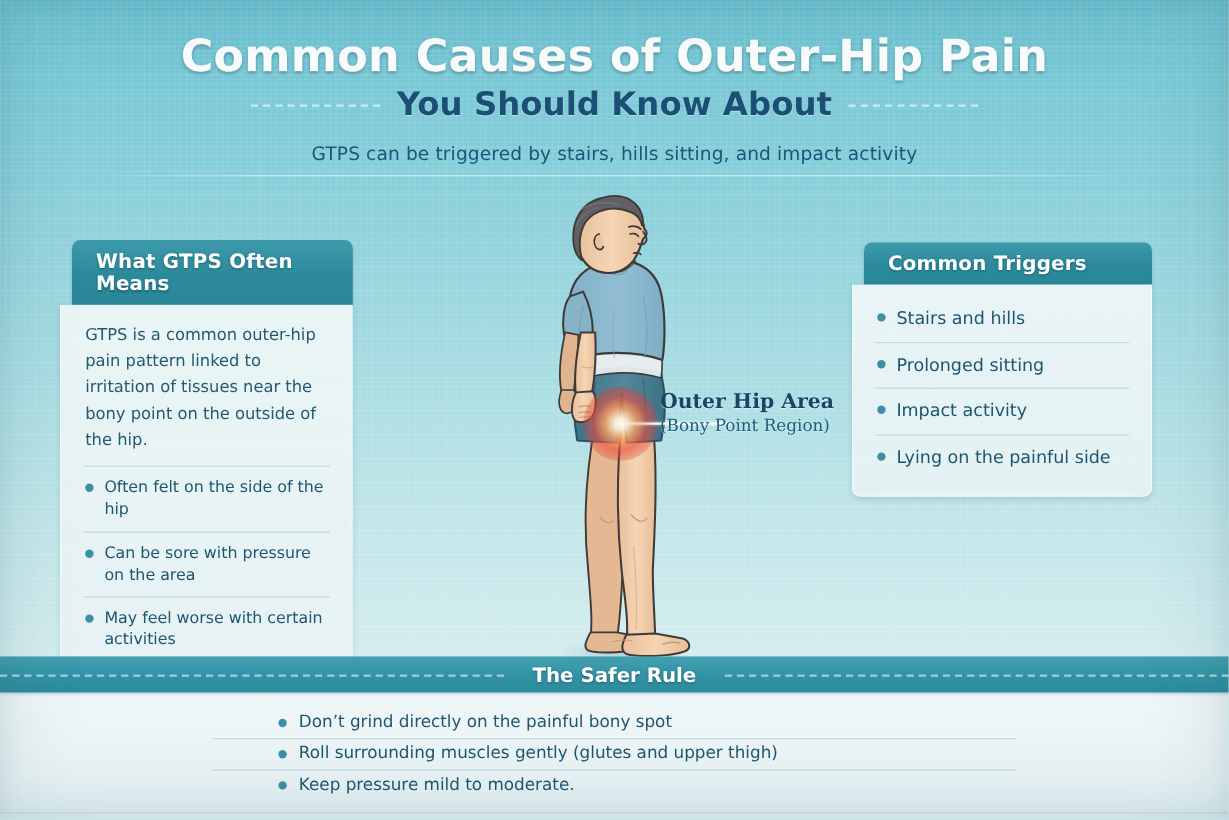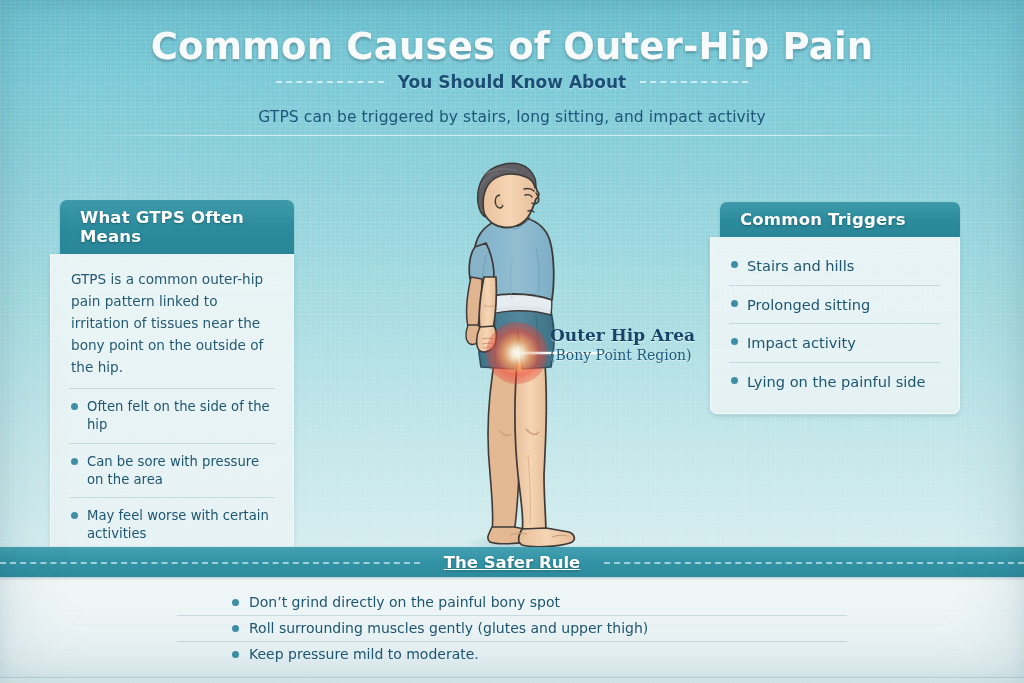--- a/index.html
+++ b/index.html
@@ -58,21 +58,21 @@
     gap:14px; margin-top:5px;
   }
   .dash-rule {
     width:108px; height:0;
     border-top:2px dashed rgba(255,255,255,.72);
     opacity:.85;
   }
   #subtitle {
     font-family:"DejaVu Sans", sans-serif;
     font-weight:bold;
-    font-size:17px;
+    font-size:27px;
     color:#1b4f75;
     text-shadow:0 1px 1px rgba(255,255,255,.45);
   }
   #kicker-wrap { margin-top:16px; position:relative; }
   #kicker {
     font-family:"DejaVu Sans", sans-serif;
     font-size:15.5px;
     color:#1f5578;
     letter-spacing:.1px;
   }
@@ -171,21 +171,21 @@
     position:relative;
     height:30px;
     background:linear-gradient(180deg,#45a0b0 0%, #3294a6 48%, #2d8b9d 100%);
     box-shadow:0 1px 3px rgba(20,70,85,.30);
     display:flex; align-items:center; justify-content:center;
   }
   #safer-head-text {
     font-family:"DejaVu Sans", sans-serif;
     font-weight:bold; font-size:16.5px; color:#ffffff;
     text-shadow:0 1px 2px rgba(10,55,65,.5);
-    z-index:2; padding:0 16px;text-decoration:underline;
+    z-index:2; padding:0 16px;
   }
   .head-dash {
     position:absolute; top:15px; height:0;
     border-top:2px dashed rgba(255,255,255,.55);
     z-index:1;
   }
   #safer-body {
     background:linear-gradient(180deg, rgba(241,247,248,.95) 0%, rgba(234,243,245,.93) 70%, rgba(226,239,242,.92) 100%);
     padding:12px 0 10px 0;
     border-bottom:1px solid rgba(140,180,192,.45);
@@ -220,21 +220,21 @@
   <div id="texture"></div>
 
   <div id="header">
     <div id="title">Common Causes of Outer-Hip Pain</div>
     <div id="subtitle-row">
       <div class="dash-rule"></div>
       <div id="subtitle">You Should Know About</div>
       <div class="dash-rule"></div>
     </div>
     <div id="kicker-wrap">
-      <div id="kicker">GTPS can be triggered by stairs, long sitting, and impact activity</div>
+      <div id="kicker">GTPS can be triggered by stairs, hills sitting, and impact activity</div>
       <div id="kicker-underline"></div>
     </div>
   </div>
 
   <div class="card" style="left:50px; top:200px; width:244px;">
     <div class="card-head">What GTPS Often Means</div>
     <div class="card-body">
       <div class="para">GTPS is a common outer-hip pain pattern linked to irritation of tissues near the bony point on the outside of the hip.</div>
       <div class="sep"></div>
       <div class="bullet-row">

